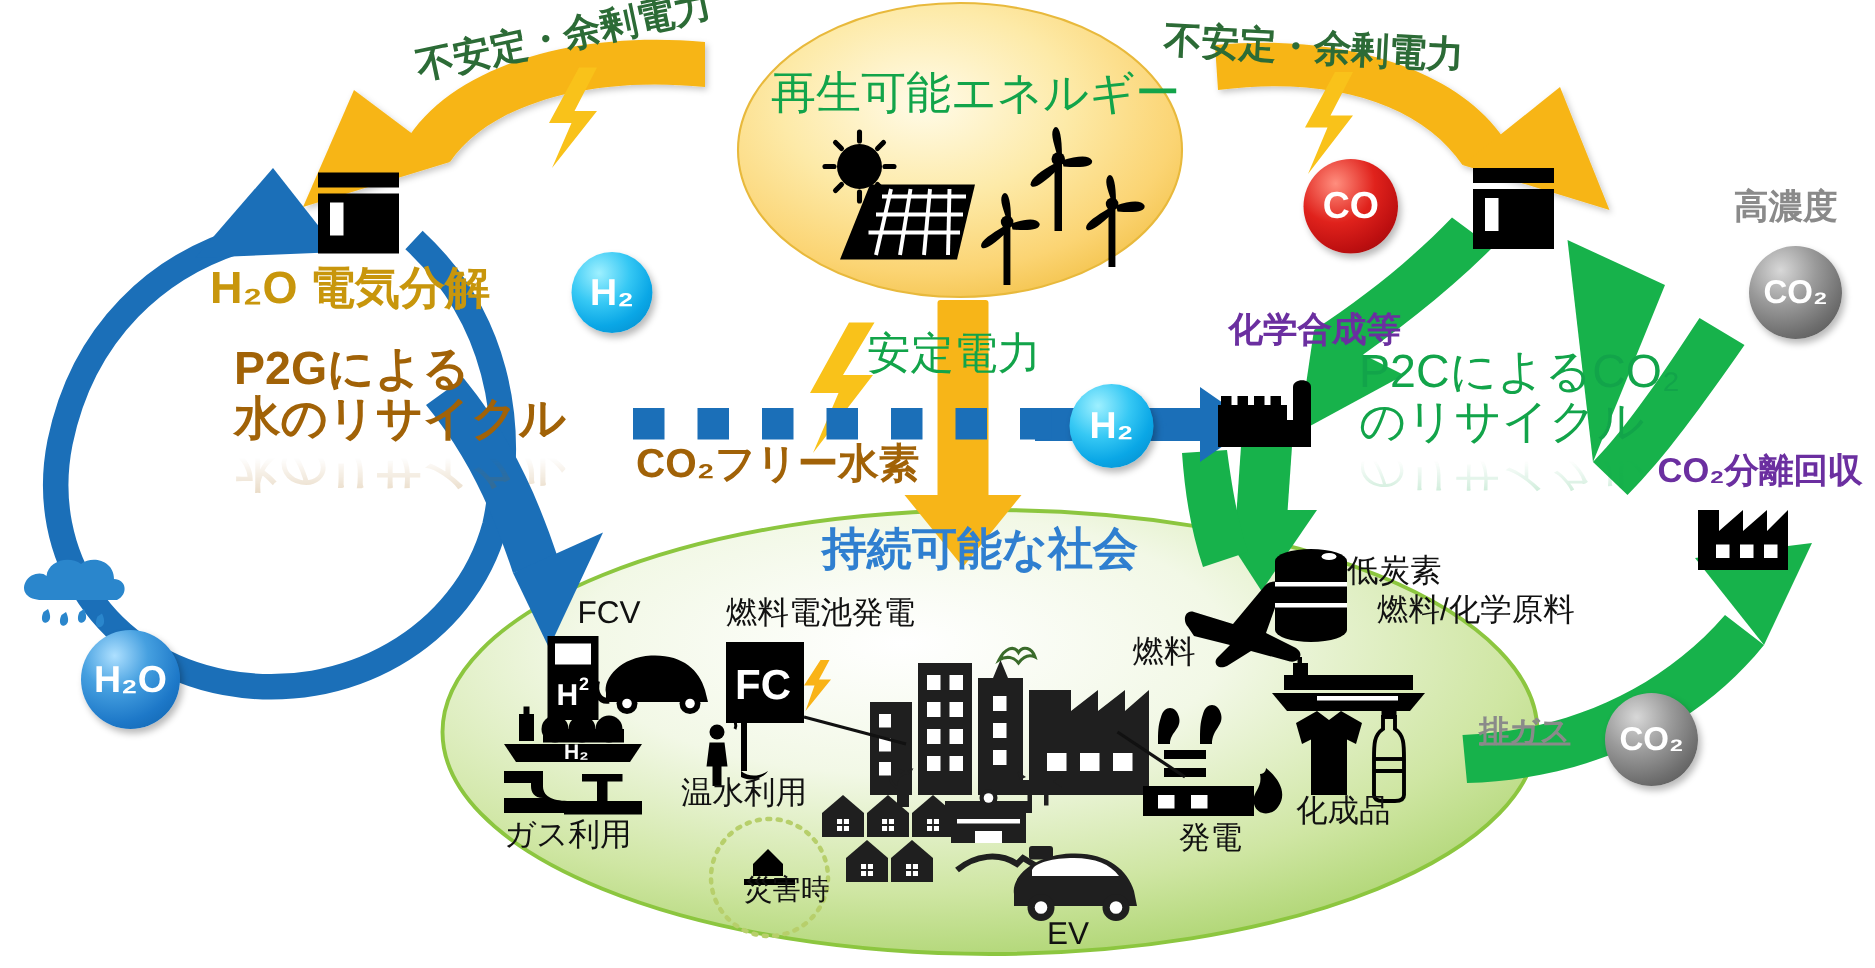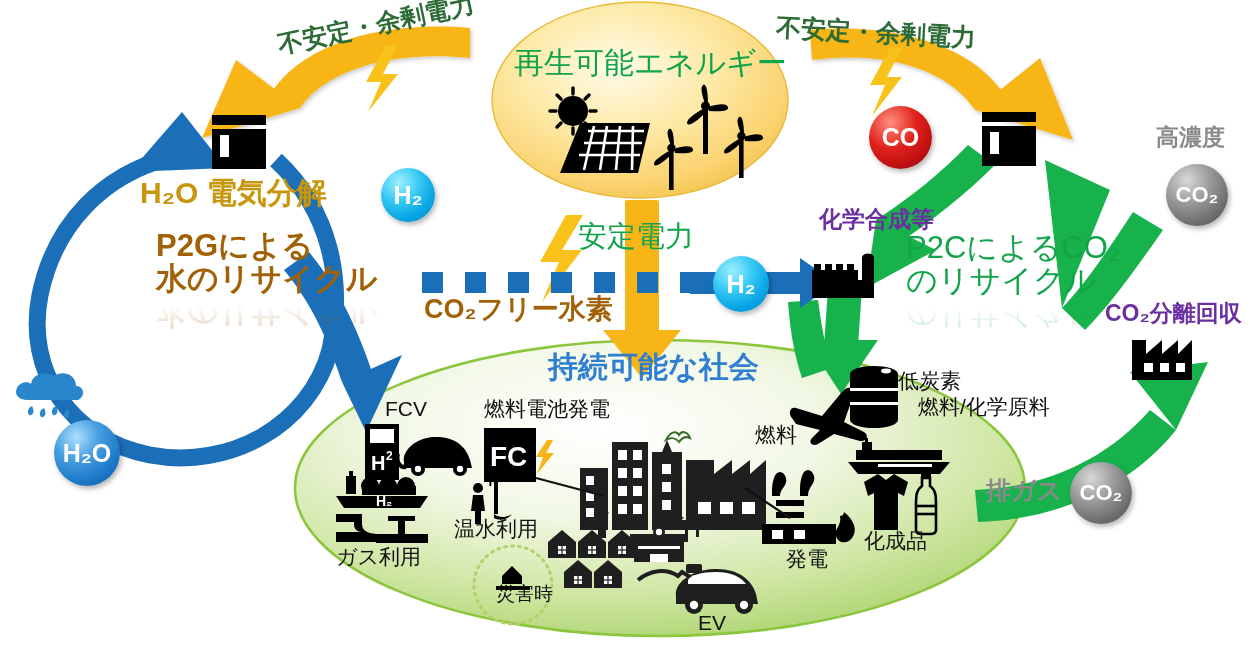--- a/index.html
+++ b/index.html
@@ -601,21 +601,21 @@
   </div>
 
   <div class="lbl t-purple" style="left:1072px;top:302px;font-size:23px;">
     <span>CO₂分離回収</span>
   </div>
 
   <div class="lbl t-gray" style="left:1156px;top:126px;font-size:23px;">
     <span>高濃度</span>
   </div>
 
-  <div class="lbl t-gray" style="left:986px;top:478px;font-size:25px;">
+  <div class="lbl t-gray" style="left:986px;top:478px;font-size:20px;text-decoration:underline;">
     <span>排ガス</span>
   </div>
 
   <div class="lbl t-title-blue" style="left:548px;top:352px;font-size:30px;">
     <span>持続可能な社会</span>
   </div>
 
   <div class="lbl t-black" style="left:385px;top:398px;font-size:21px;font-weight:400;">
     <span>FCV</span>
   </div>

